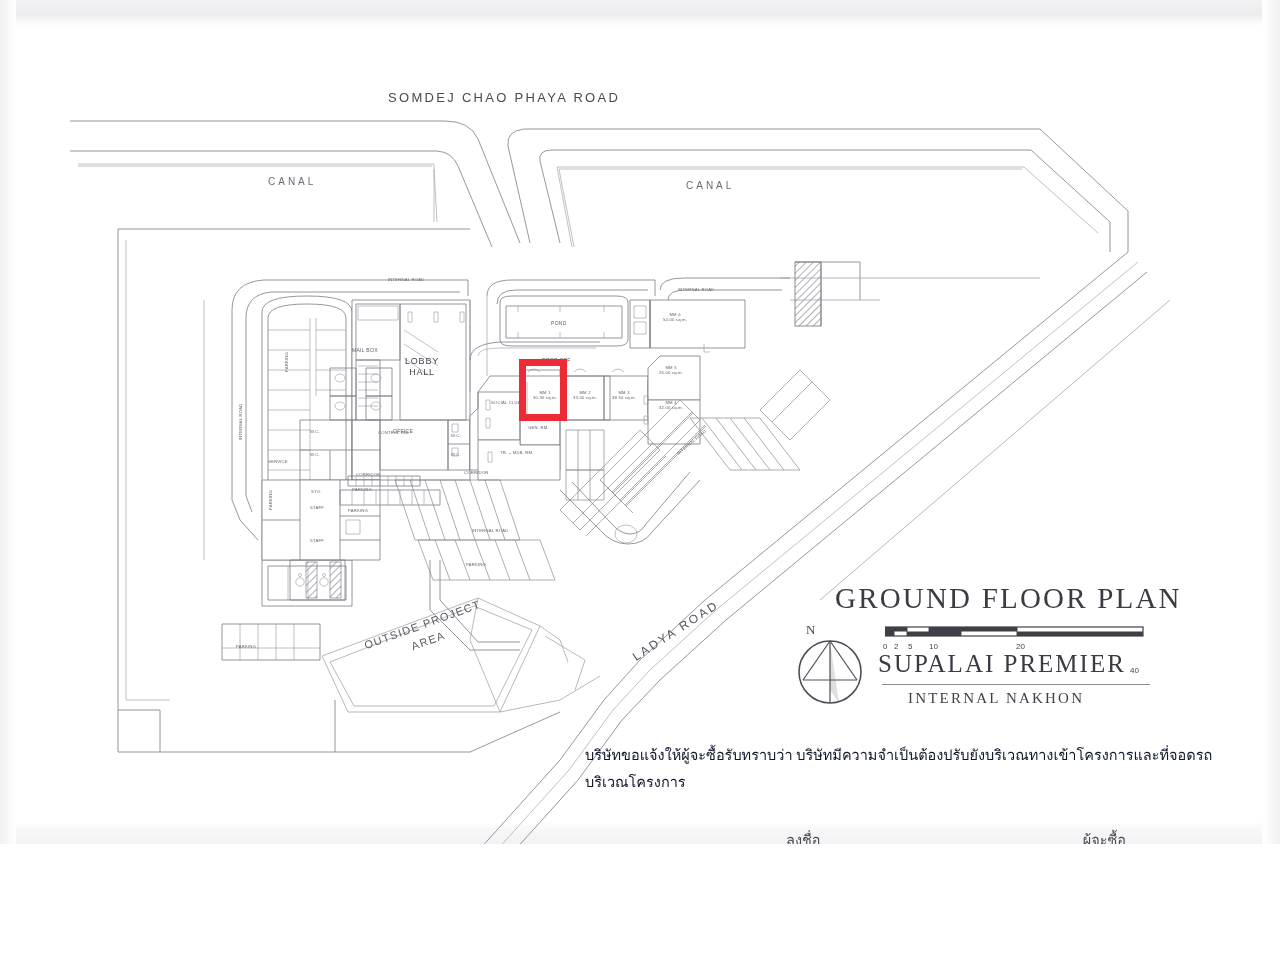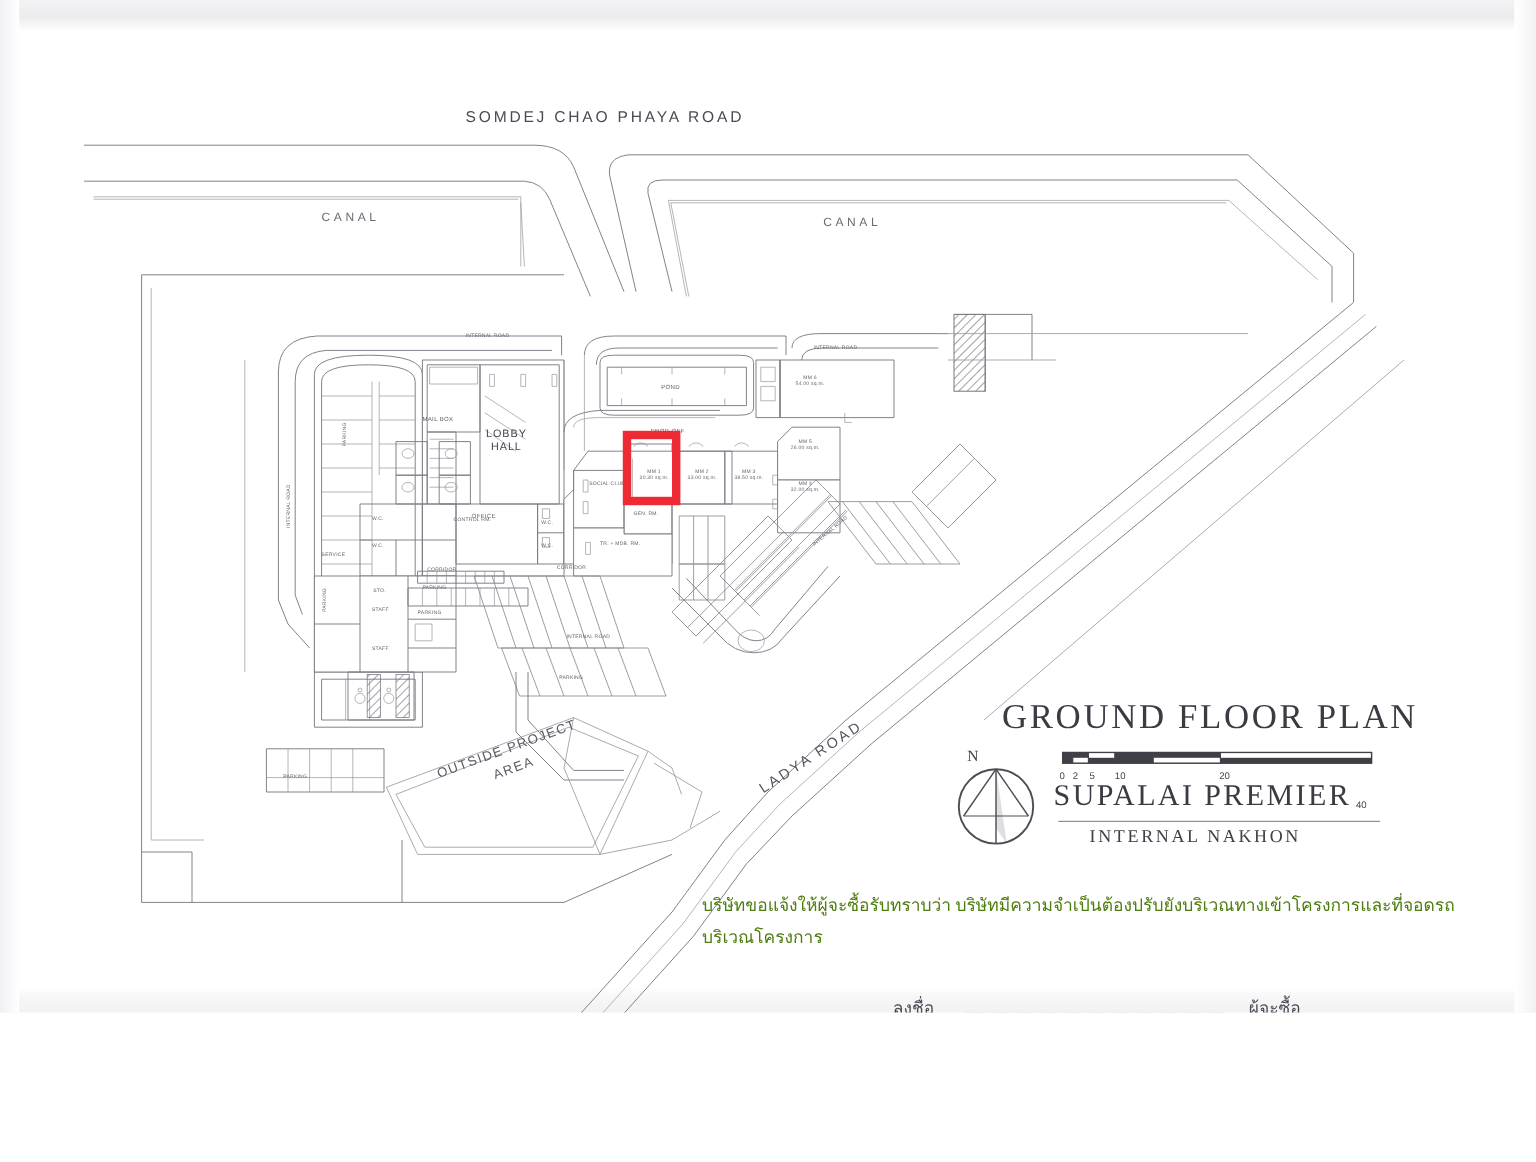--- a/index.html
+++ b/index.html
@@ -158,25 +158,25 @@
 
   
   #notes {
     position: absolute;
     left: 585px;
     top: 742px;
     width: 660px;
     font-family: "Liberation Serif", serif;
     font-size: 14.5px;
     line-height: 27px;
-    color: #4d7c0f;
+    color: #0f172a;
   }
   #signline {
     position: absolute;
-    left: 744px;
+    left: 786px;
     top: 828px;
     width: 340px;
     font-family: "Liberation Serif", serif;
     font-size: 14.5px;
     color: #4a4a52;
     display: flex;
     align-items: baseline;
     gap: 21px;
   }
   .dots {

